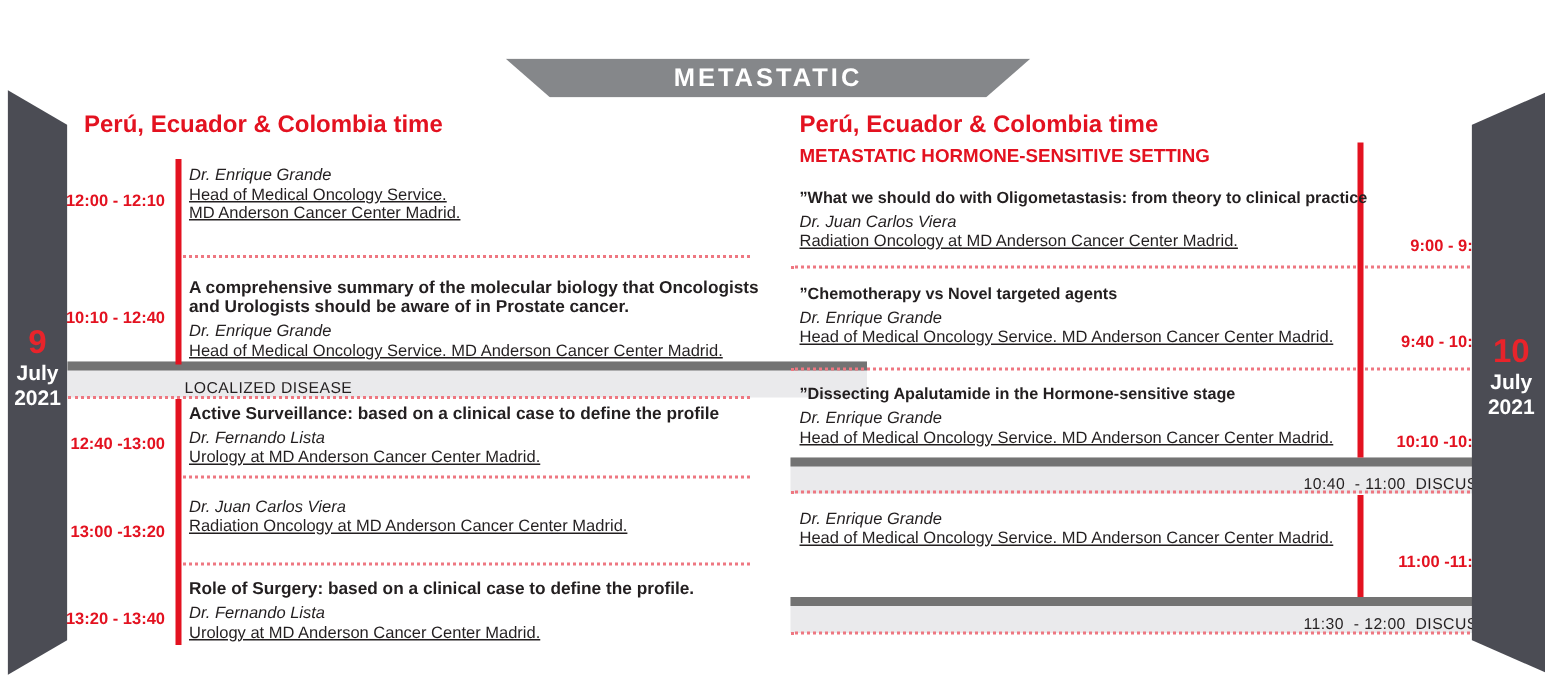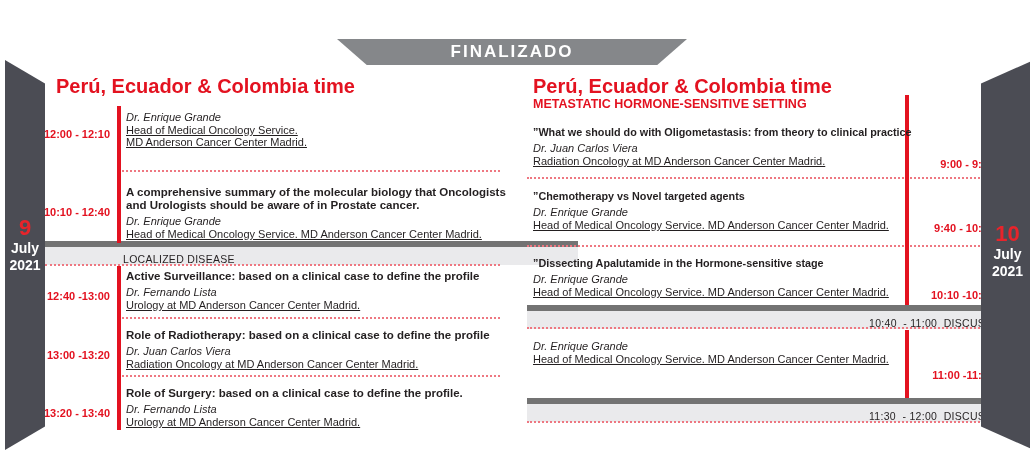--- a/index.html
+++ b/index.html
@@ -18,21 +18,21 @@
   
   .ribbon{position:absolute;top:60px;height:390px;background:#4b4c54;z-index:6;}
   .ribbon-left{left:5px;width:40px;clip-path:polygon(0 0,100% 6%,100% 94%,0 100%);}
   .ribbon-right{left:981px;width:41px;clip-path:polygon(0 6%,100% 0,100% 100%,0 94%);padding-left:12px;}
   .daybox{position:absolute;left:0;width:100%;text-align:center;}
   .ribbon-left .daybox{top:156px;}
   .ribbon-right .daybox{top:162px;}
   .daynum{color:#e8242b;font-weight:bold;font-size:22px;line-height:24px;}
   .daymonth,.dayyear{color:#ffffff;font-weight:bold;font-size:14px;line-height:17px;}
   
-  .tz{position:absolute;color:#e31220;font-weight:bold;font-size:20px;z-index:4;}
+  .tz{position:absolute;color:#e31220;font-weight:bold;font-size:16px;z-index:4;}
   .tz-left{left:56px;top:75px;}
   .tz-right{left:533px;top:75px;}
   .section-hdr{position:absolute;left:533px;top:97px;color:#e31220;font-weight:bold;font-size:12.5px;z-index:4;}
   
   .vbar{position:absolute;width:3.5px;background:#e31220;z-index:3;}
   
   .dots{position:absolute;height:0;border-top:2px dotted #ee7781;z-index:2;}
   
   .band{position:absolute;height:18px;background:#eaeaec;border-top:6px solid #737373;z-index:1;
         display:flex;align-items:flex-end;font-size:10.5px;color:#231f20;letter-spacing:0.3px;}
@@ -51,21 +51,21 @@
   .time{position:absolute;color:#e31220;font-weight:bold;font-size:11px;z-index:4;white-space:pre;}
   .time-left{left:40px;width:70px;text-align:right;margin-top:20px;}
   .time-right{left:914px;width:80px;text-align:right;margin-top:31px;}
 </style>
 </head>
 <body>
 
 <div class="canvas">
 
   <div class="banner">
-    <span>FINALIZADO</span>
+    <span>METASTATIC</span>
   </div>
 
   <div class="ribbon ribbon-left">
     <div class="daybox">
       <div class="daynum">9</div>
       <div class="daymonth">July</div>
       <div class="dayyear">2021</div>
     </div>
   </div>
 
@@ -106,21 +106,20 @@
   <div class="time time-left" style="top:270px">12:40 -13:00</div>
   <div class="item item-left" style="top:270px">
     <div class="t">Active Surveillance: based on a clinical case to define the profile</div>
     <div class="sp">Dr. Fernando Lista</div>
     <div class="af">Urology at MD Anderson Cancer Center Madrid.</div>
   </div>
   <div class="dots" style="left:117px;top:317px;width:383px"></div>
 
   <div class="time time-left" style="top:329px">13:00 -13:20</div>
   <div class="item item-left" style="top:329px">
-    <div class="t">Role of Radiotherapy: based on a clinical case to define the profile</div>
     <div class="sp">Dr. Juan Carlos Viera</div>
     <div class="af">Radiation Oncology at MD Anderson Cancer Center Madrid.</div>
   </div>
   <div class="dots" style="left:117px;top:375px;width:383px"></div>
 
   <div class="time time-left" style="top:387px">13:20 - 13:40</div>
   <div class="item item-left" style="top:387px">
     <div class="t">Role of Surgery: based on a clinical case to define the profile.</div>
     <div class="sp">Dr. Fernando Lista</div>
     <div class="af">Urology at MD Anderson Cancer Center Madrid.</div>

